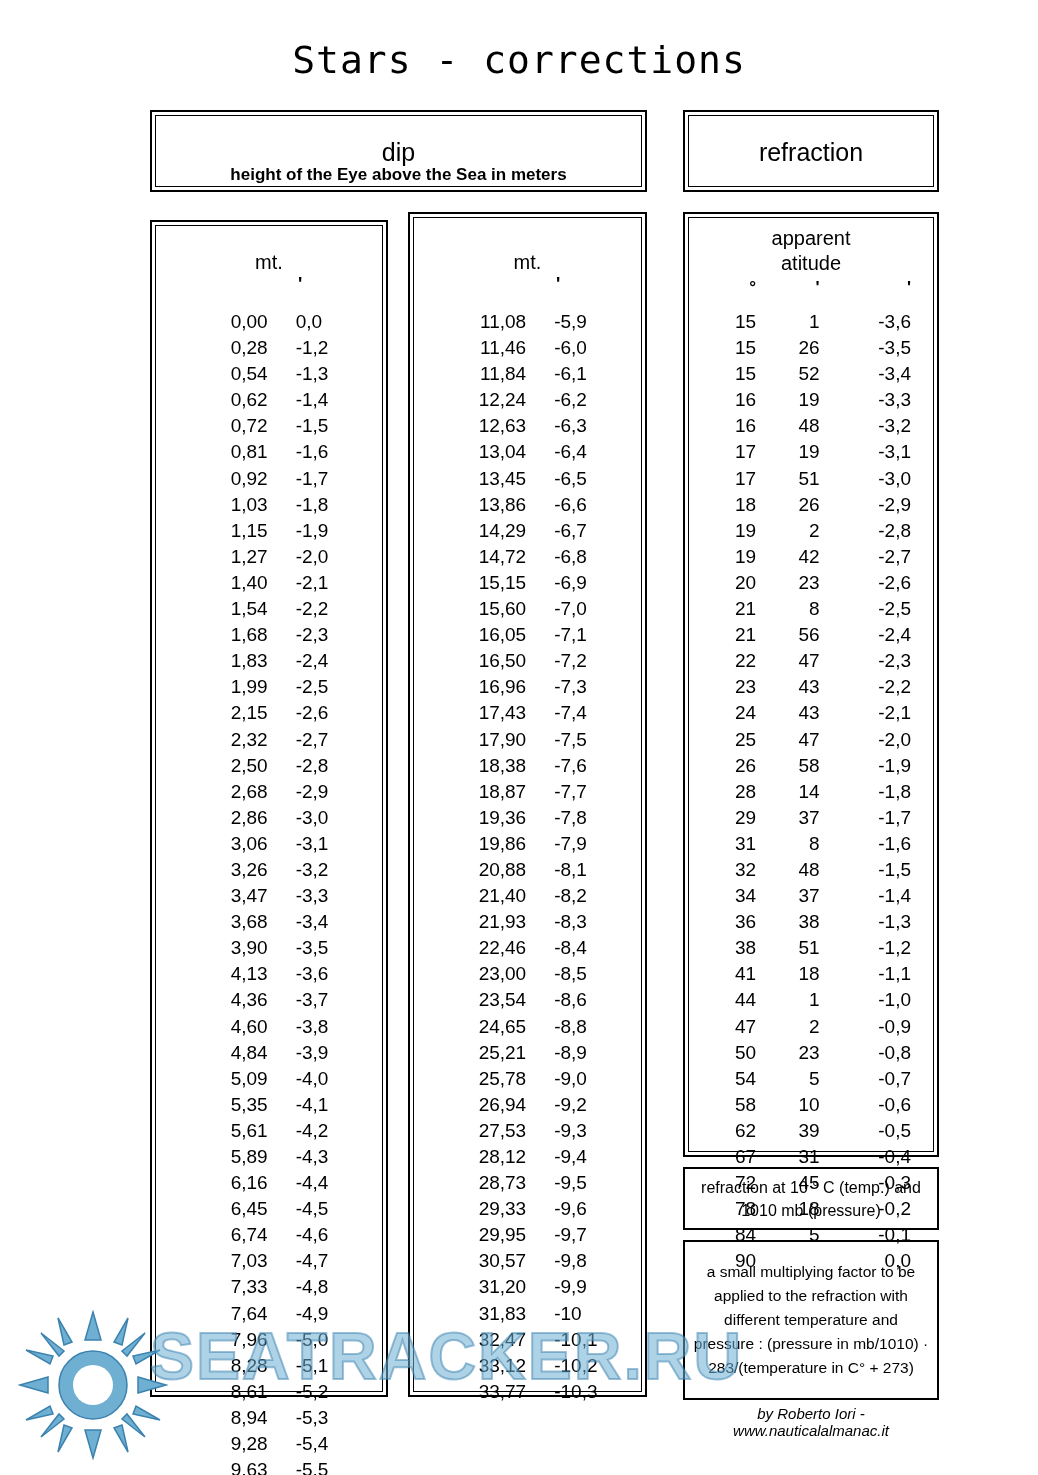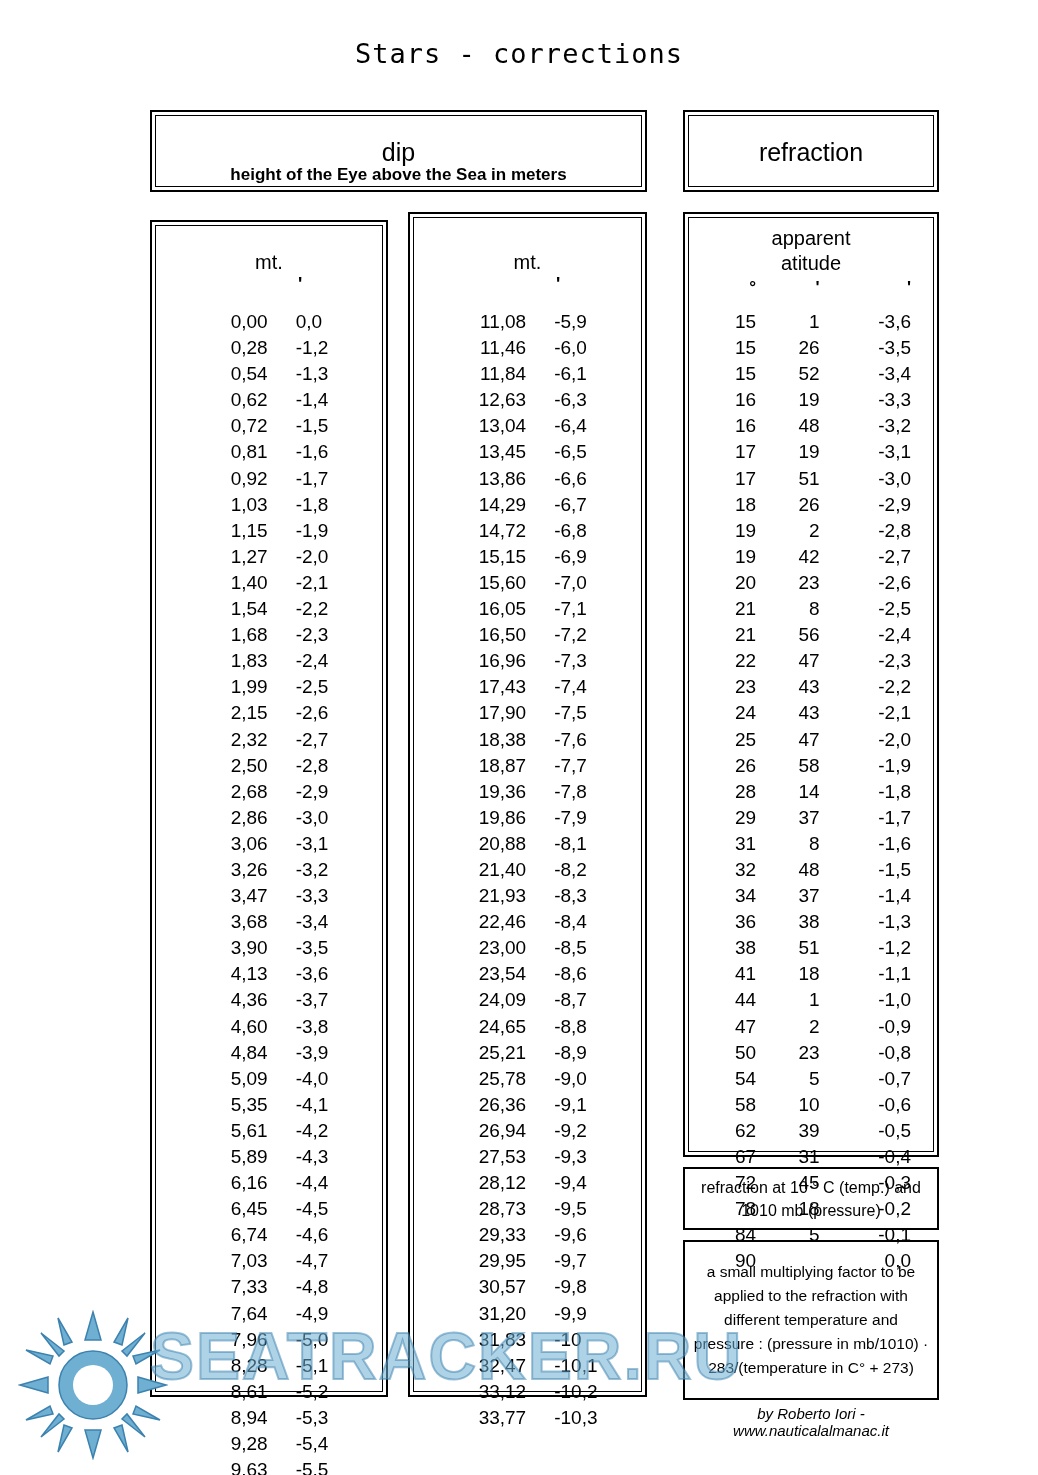--- a/index.html
+++ b/index.html
@@ -17,21 +17,21 @@
   }
 
   
   .page-title {
     position: absolute;
     top: 38px;
     left: 0;
     width: 1038px;
     text-align: center;
     font-family: "DejaVu Sans Mono", monospace;
-    font-size: 27px;
+    font-size: 38px;
     letter-spacing: 1px;
     color: #000;
   }
 
   
   .box {
     position: absolute;
     border: 2px solid #000;
     background: transparent;
     box-sizing: border-box;
@@ -381,20 +381,24 @@
       </div>
       <div class="row">
         <span class="c1">11,46</span>
         <span class="c2">-6,0</span>
       </div>
       <div class="row">
         <span class="c1">11,84</span>
         <span class="c2">-6,1</span>
       </div>
       <div class="row">
+        <span class="c1">12,24</span>
+        <span class="c2">-6,2</span>
+      </div>
+      <div class="row">
         <span class="c1">12,63</span>
         <span class="c2">-6,3</span>
       </div>
       <div class="row">
         <span class="c1">13,04</span>
         <span class="c2">-6,4</span>
       </div>
       <div class="row">
         <span class="c1">13,45</span>
         <span class="c2">-6,5</span>
@@ -473,38 +477,30 @@
       </div>
       <div class="row">
         <span class="c1">23,00</span>
         <span class="c2">-8,5</span>
       </div>
       <div class="row">
         <span class="c1">23,54</span>
         <span class="c2">-8,6</span>
       </div>
       <div class="row">
-        <span class="c1">24,09</span>
-        <span class="c2">-8,7</span>
-      </div>
-      <div class="row">
         <span class="c1">24,65</span>
         <span class="c2">-8,8</span>
       </div>
       <div class="row">
         <span class="c1">25,21</span>
         <span class="c2">-8,9</span>
       </div>
       <div class="row">
         <span class="c1">25,78</span>
         <span class="c2">-9,0</span>
-      </div>
-      <div class="row">
-        <span class="c1">26,36</span>
-        <span class="c2">-9,1</span>
       </div>
       <div class="row">
         <span class="c1">26,94</span>
         <span class="c2">-9,2</span>
       </div>
       <div class="row">
         <span class="c1">27,53</span>
         <span class="c2">-9,3</span>
       </div>
       <div class="row">

